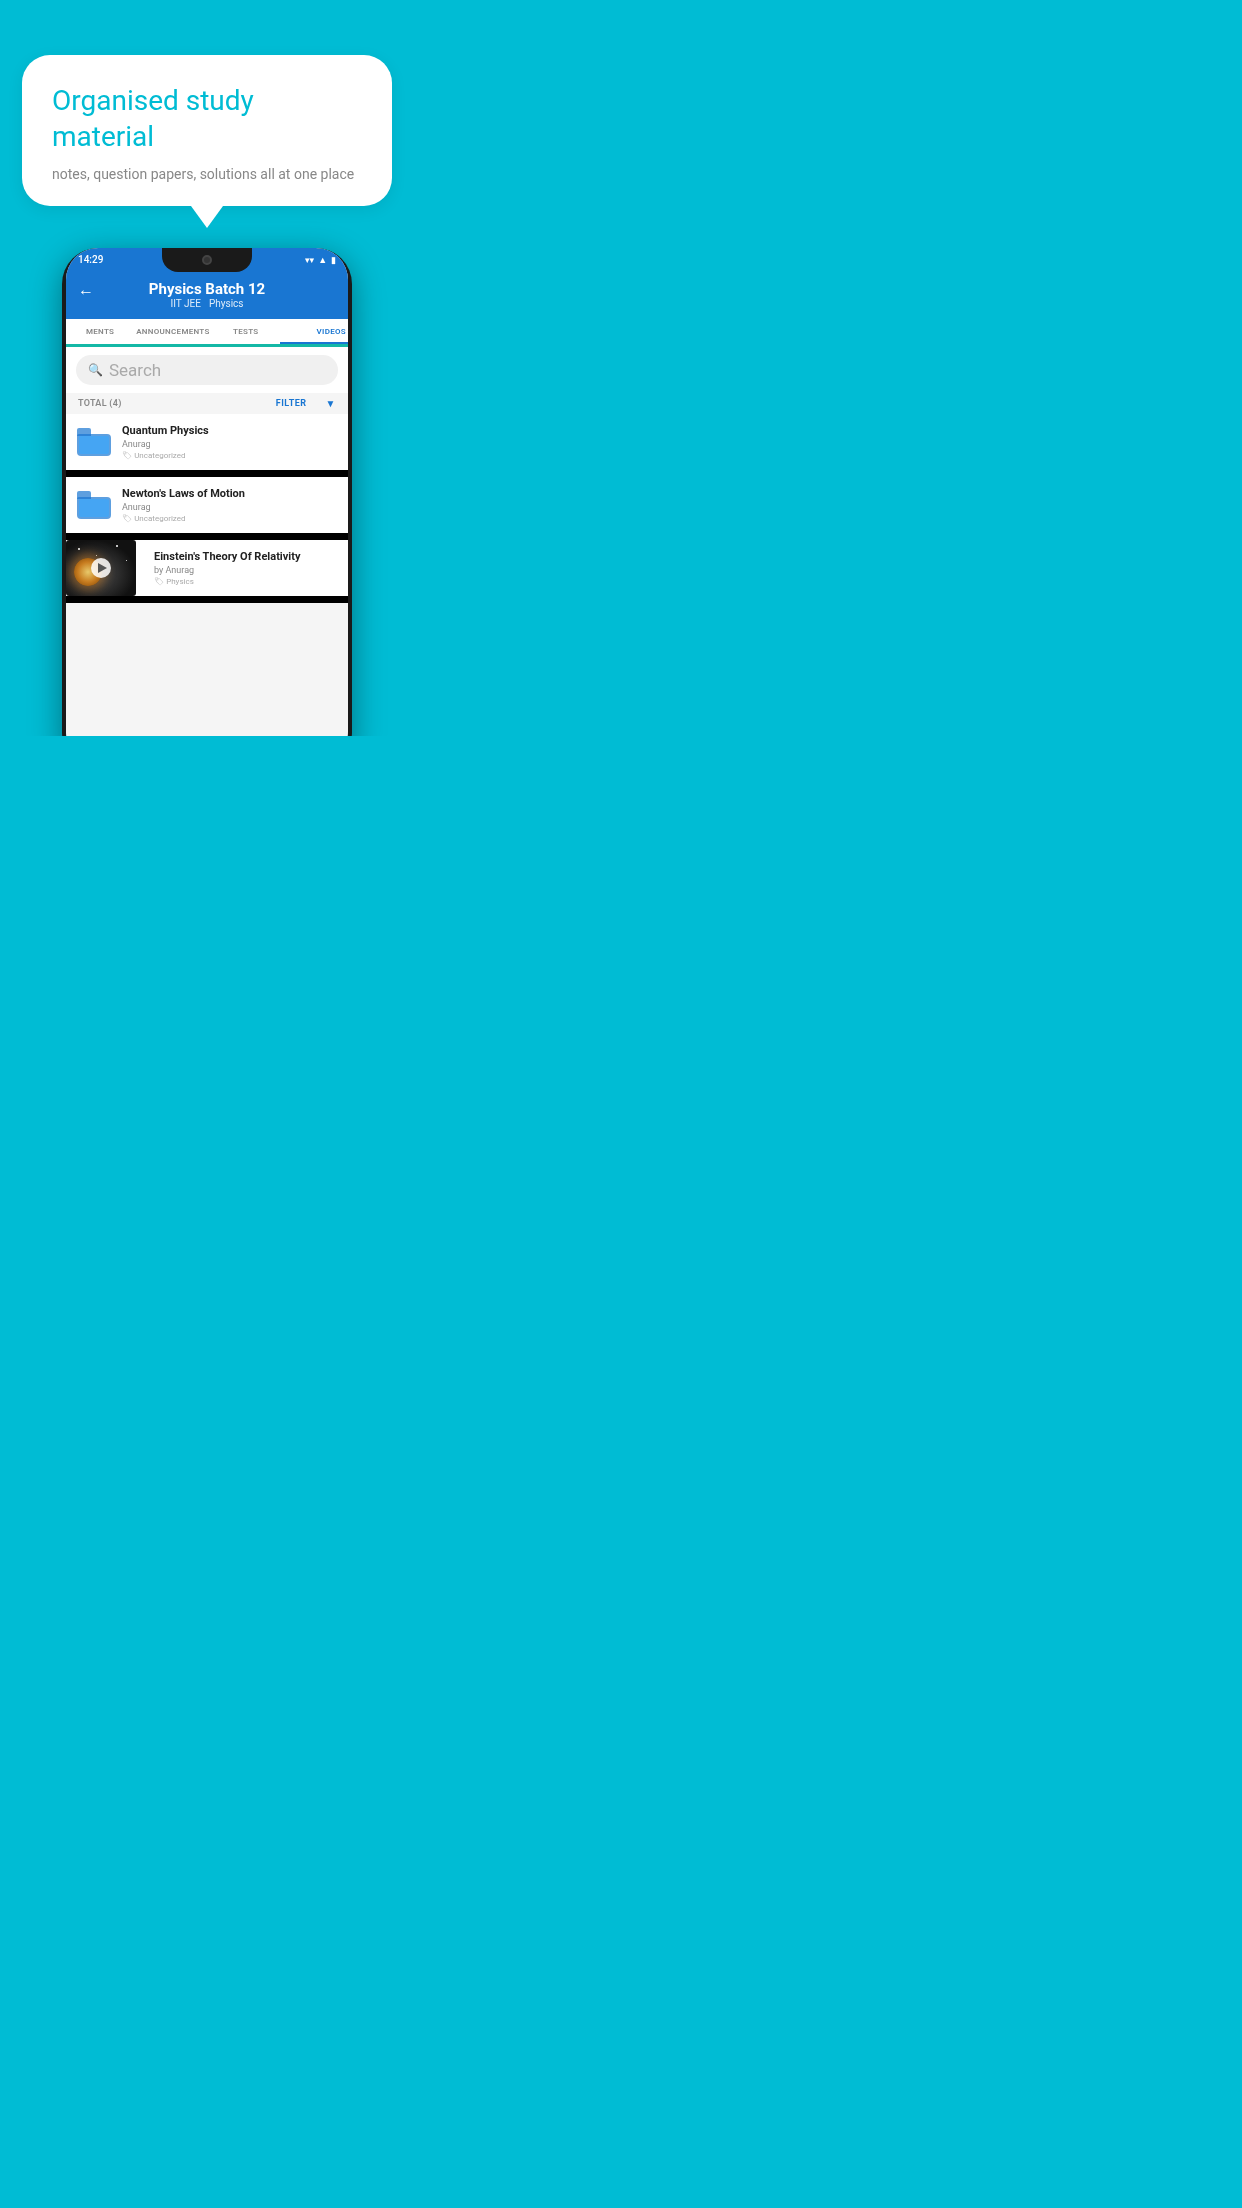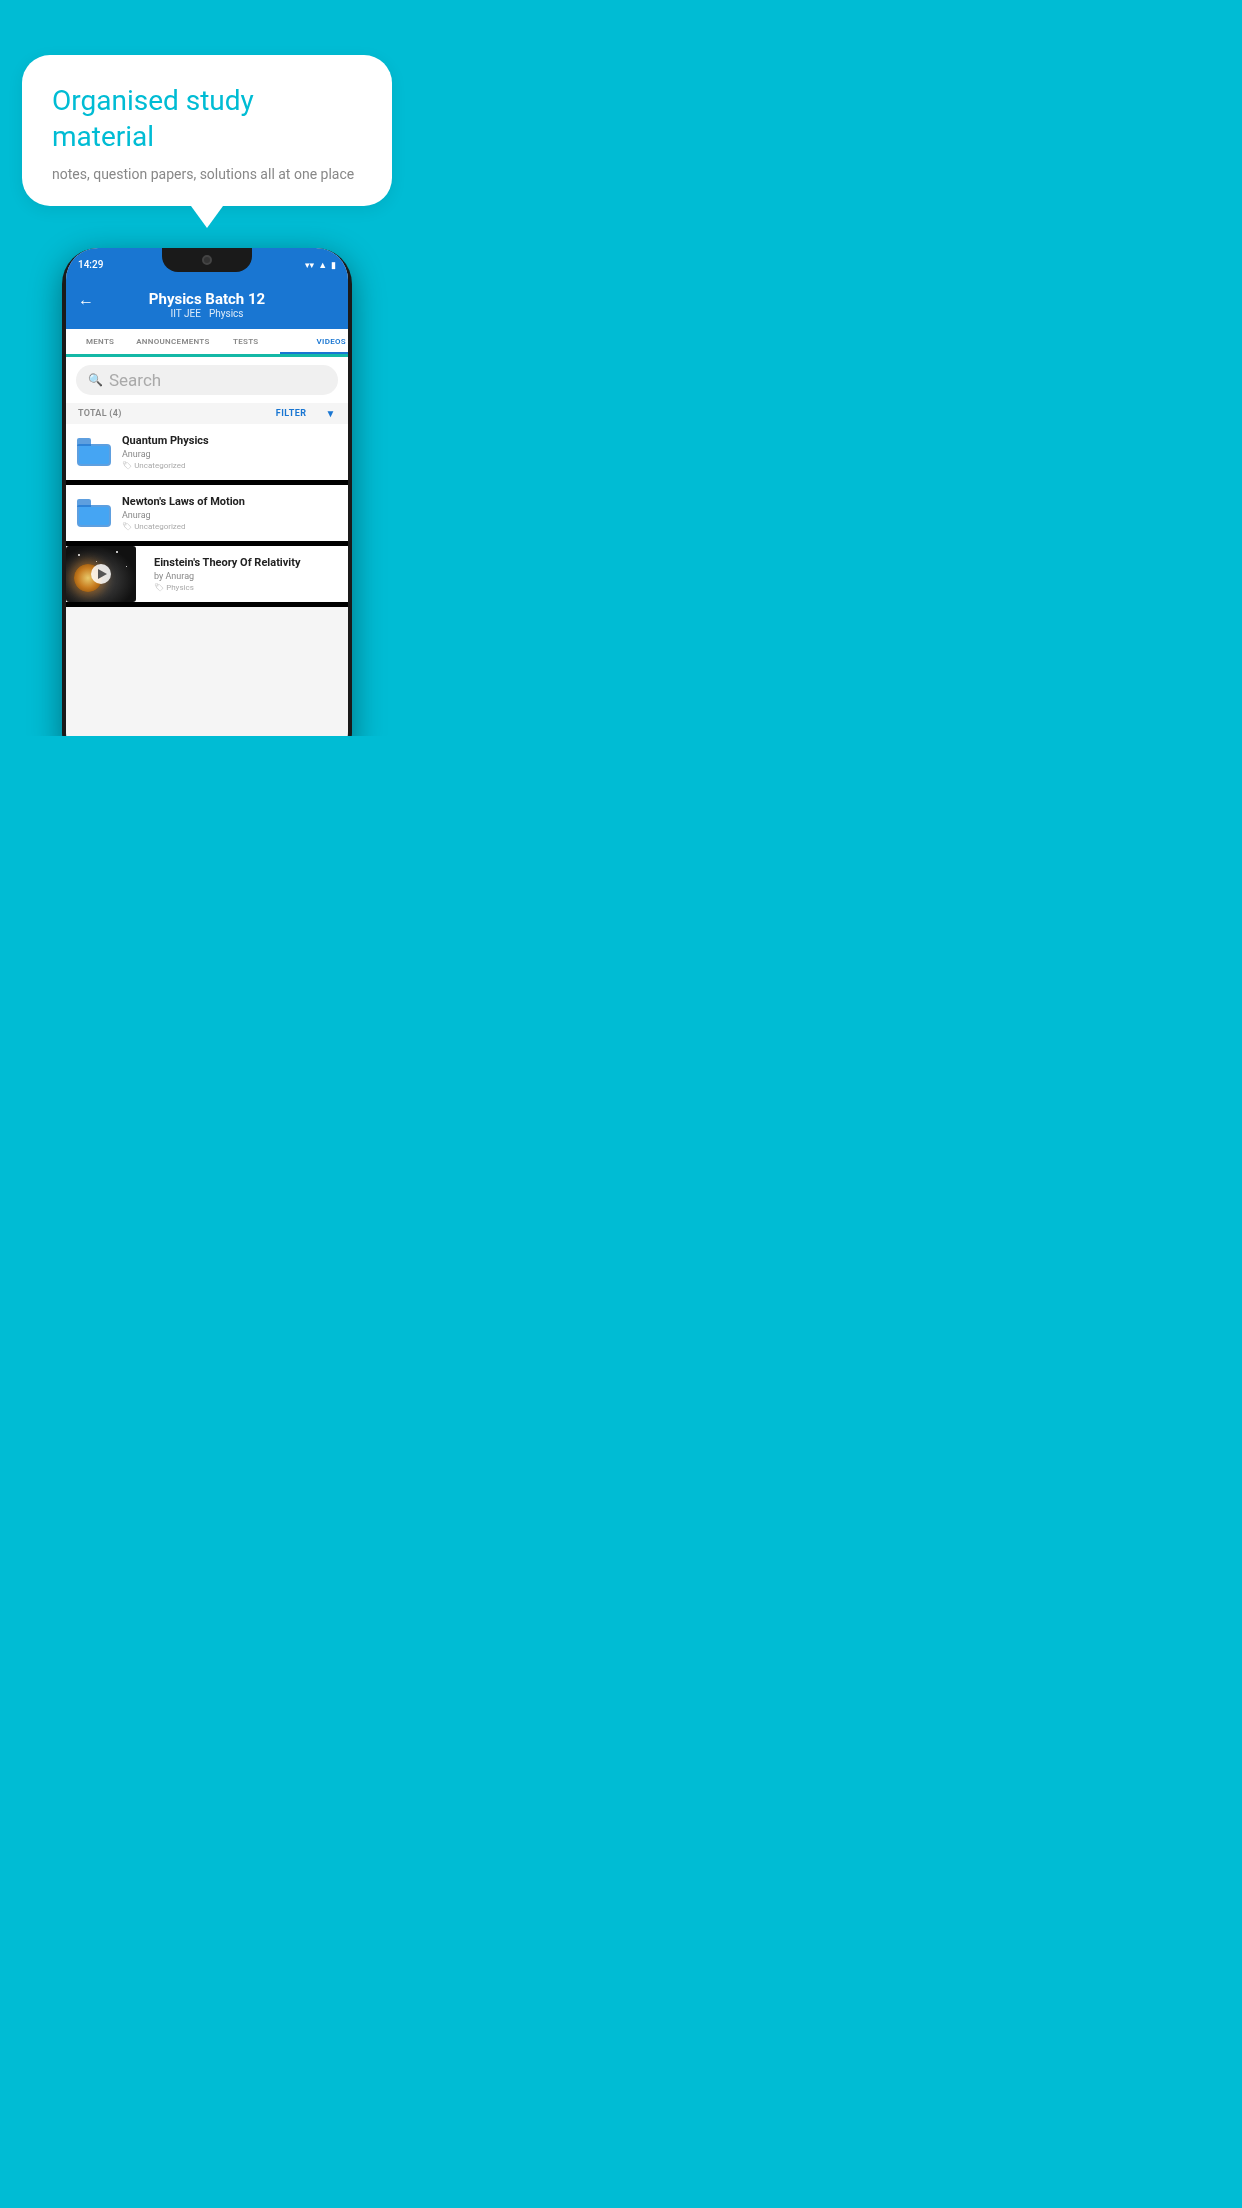--- a/index.html
+++ b/index.html
@@ -97,21 +97,21 @@
       overflow: hidden;
     }
 
     
     .status-bar {
       background: #1976d2;
       height: 24px;
       display: flex;
       align-items: center;
       justify-content: space-between;
-      padding: 17px 12px;
+      padding: 7px 12px;
     }
     .status-time {
       color: white;
       font-size: 10px;
       font-weight: 500;
     }
     .status-icons {
       display: flex;
       align-items: center;
       gap: 4px;
@@ -238,21 +238,21 @@
     .content-list {
       background: white;
       flex: 1;
     }
 
     
     .list-item {
       display: flex;
       align-items: center;
       padding: 10px 10px;
-      border-bottom: 5px solid #000000;
+      border-bottom: 7px solid #000000;
       gap: 10px;
       cursor: pointer;
     }
     .list-item-icon {
       width: 36px;
       height: 36px;
       flex-shrink: 0;
       display: flex;
       align-items: center;
       justify-content: center;

